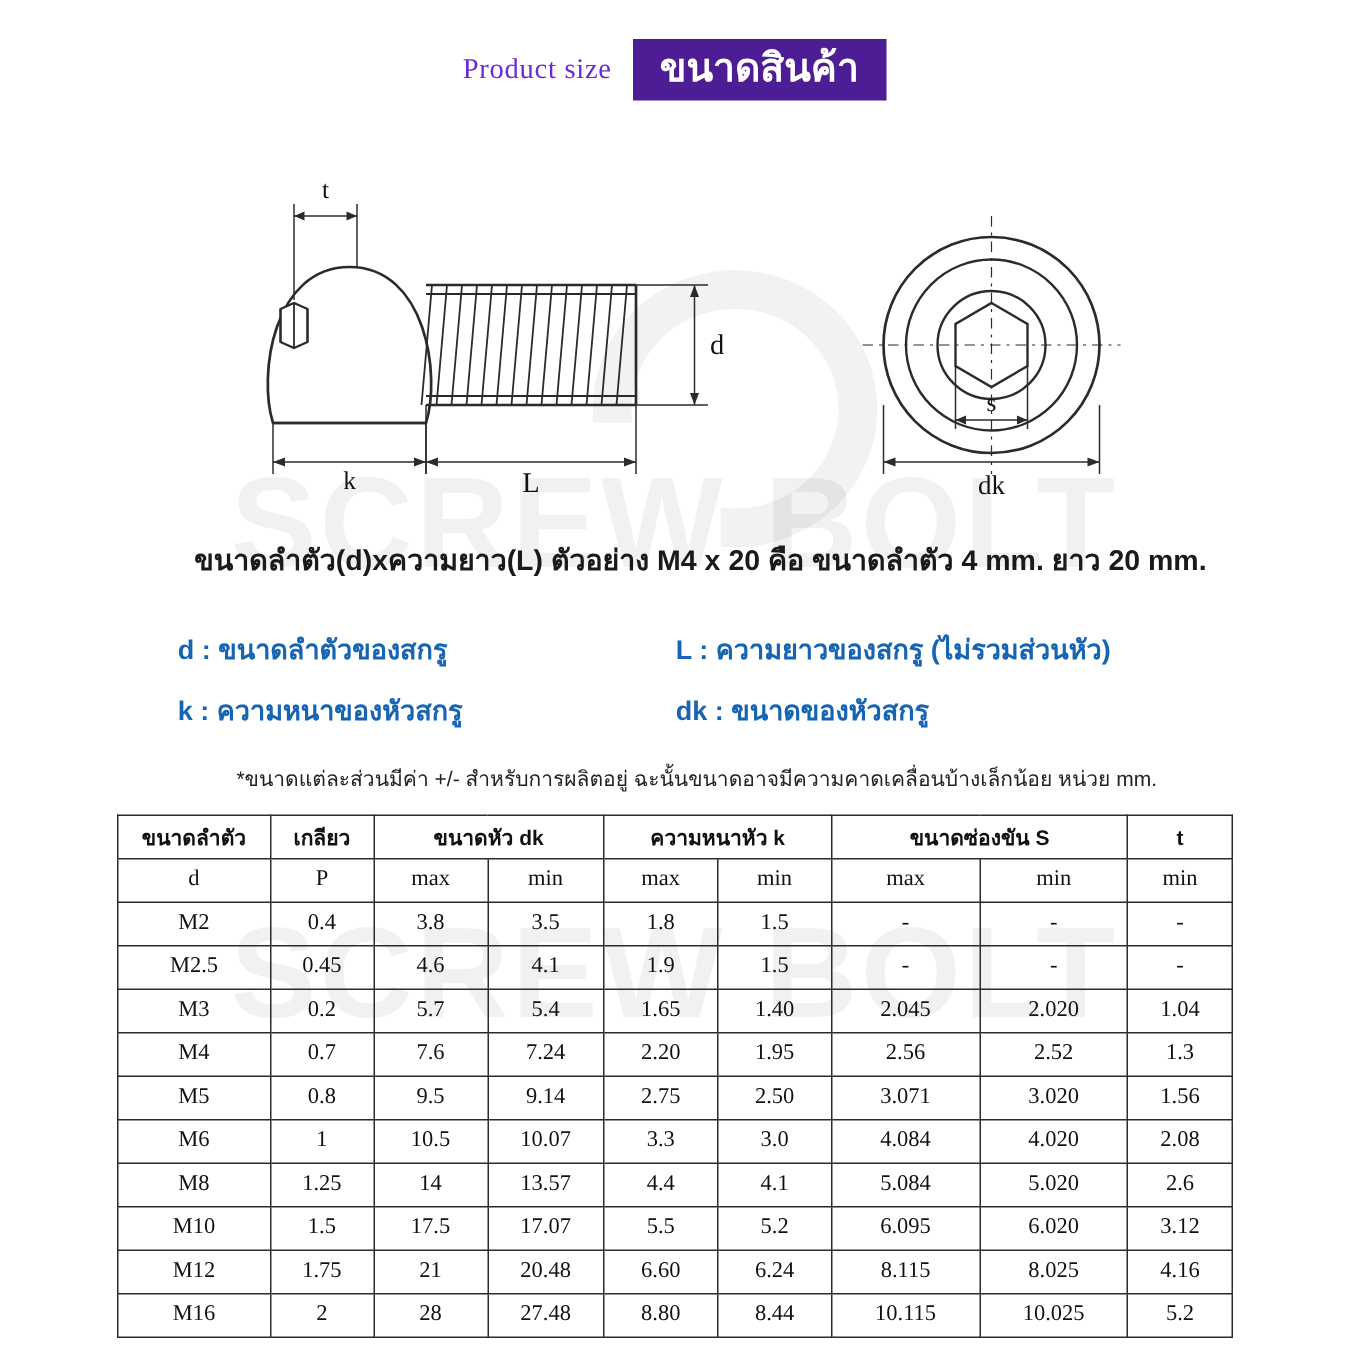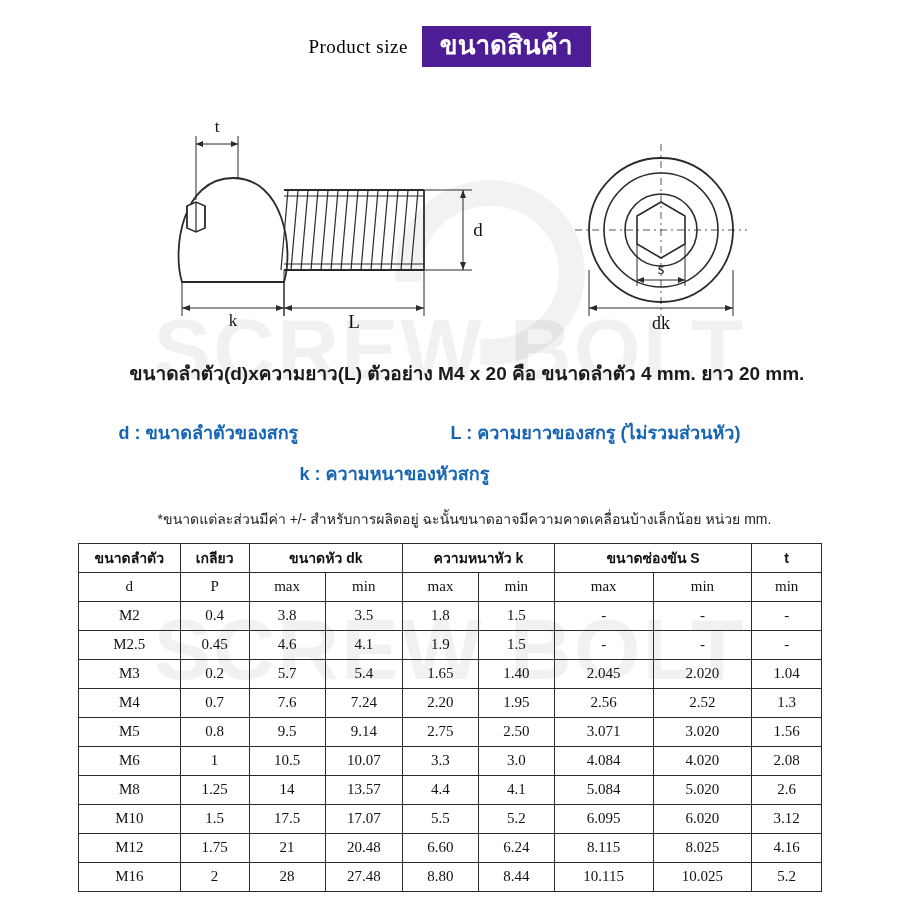--- a/index.html
+++ b/index.html
@@ -52,21 +52,21 @@
     top: 26px; left: 0; width: 899px;
     display: flex;
     justify-content: center;
     align-items: center;
     gap: 14px;
     z-index: 2;
   }
   .product-size-en {
     font-family: "Liberation Serif", serif;
     font-size: 19px;
-    color: #000000;
+    color: #6d28d9;
     letter-spacing: 0.5px;
   }
   .product-size-th {
     background: #4c1d95;
     color: #ffffff;
     font-size: 26px;
     font-weight: bold;
     padding: 6px 18px 9px 18px;
     line-height: 1;
   }
@@ -269,20 +269,21 @@
 
 <div class="desc-main">ขนาดลำตัว(d)xความยาว(L) ตัวอย่าง M4 x 20 คือ ขนาดลำตัว 4 mm. ยาว 20 mm.</div>
 
 <div class="legend">
   <div class="legend-row">
     <div class="legend-cell w1">d : ขนาดลำตัวของสกรู</div>
     <div class="legend-cell w2">L : ความยาวของสกรู (ไม่รวมส่วนหัว)</div>
   </div>
   <div class="legend-row">
     <div class="legend-cell w1">k : ความหนาของหัวสกรู</div>
+    <div class="legend-cell w2">dk : ขนาดของหัวสกรู</div>
   </div>
 </div>
 
 <div class="note">*ขนาดแต่ละส่วนมีค่า +/-  สำหรับการผลิตอยู่ ฉะนั้นขนาดอาจมีความคาดเคลื่อนบ้างเล็กน้อย หน่วย mm.</div>
 
 <div class="table-wrap">
   <table class="spec">
     <thead>
       <tr>
         <th class="col-d" rowspan="1">ขนาดลำตัว</th>

